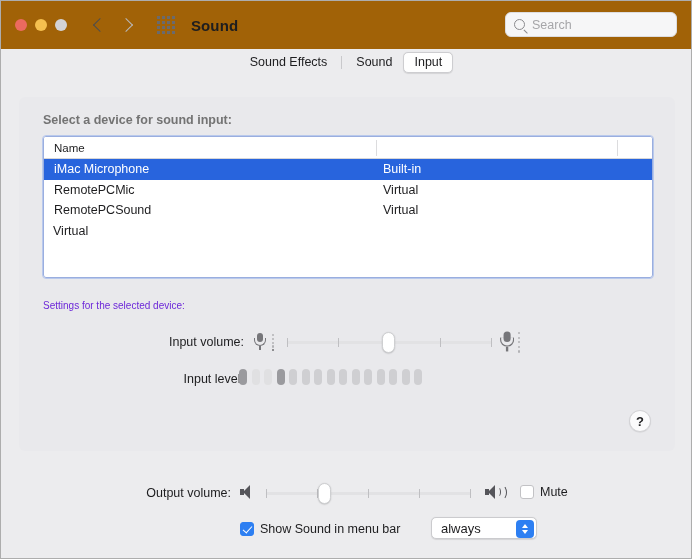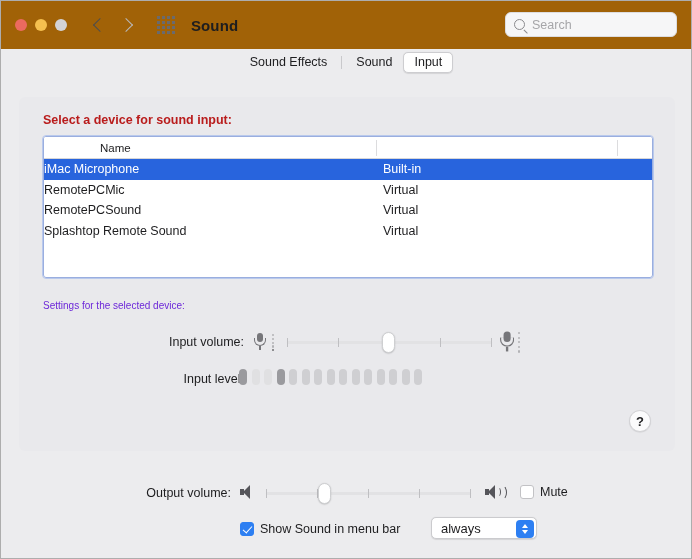--- a/index.html
+++ b/index.html
@@ -93,47 +93,47 @@
 
   
   #panel {
     position: absolute; left: 18px; top: 96px;
     width: 656px; height: 354px;
     background: #e9e9ec;
     border-radius: 6px;
   }
   #selectlabel {
     position: absolute; left: 24px; top: 16px;
-    font-size: 12.5px; font-weight: bold; color: #b91c1c;
+    font-size: 12.5px; font-weight: bold; color: #737373;
   }
   
   #table {
     position: absolute; left: 24px; top: 39px;
     width: 610px; height: 142px;
     background: #ffffff;
     border: 1px solid #9aaedf;
     border-radius: 3px;
     outline: 1px solid #b9c9ec;
     overflow: hidden;
   }
   #thead {
     height: 22px; background: #ffffff;
     border-bottom: 1px solid #d6d6d8;
     display: flex; align-items: center; position: relative;
   }
-  .th { font-size: 11.5px; color: #1d1d1f; margin-left: 46px; }
+  .th { font-size: 11.5px; color: #1d1d1f; }
   .th.name { padding-left: 10px; width: 330px; }
   .th.type { padding-left: 9px; width: 238px; }
   .thdiv { position: absolute; top: 3px; width: 1px; height: 16px; background: #dcdcde; }
   .row {
     height: 20.5px; display: flex; align-items: center;
     font-size: 12.5px; color: #1d1d1f;
   }
   .row.sel { background: #2864dd; color: #ffffff; }
-  .cell.name { width: 330px; }
+  .cell.name { padding-left: 10px; width: 330px; }
   .cell.type { padding-left: 9px; width: 238px; }
 
   #settingslabel {
     position: absolute; left: 24px; top: 203px;
     font-size: 10px; color: #6d28d9;
   }
 
   
   #involrow { position: absolute; left: 0; top: 234px; width: 100%; height: 24px; }
   .rowlabel {
@@ -315,21 +315,20 @@
       </div>
       <div class="row">
         <span class="cell name">RemotePCMic</span>
         <span class="cell type">Virtual</span>
       </div>
       <div class="row">
         <span class="cell name">RemotePCSound</span>
         <span class="cell type">Virtual</span>
       </div>
       <div class="row">
-        <span class="cell name">Splashtop Remote Sound</span>
         <span class="cell type">Virtual</span>
       </div>
     </div>
 
     <div id="settingslabel">Settings for the selected device:</div>
 
     <div id="involrow">
       <span class="rowlabel" style="left:100px; top:4px; width:125px;">Input volume:</span>
 
       <span class="micicon" style="left:234px; top:2px;">

